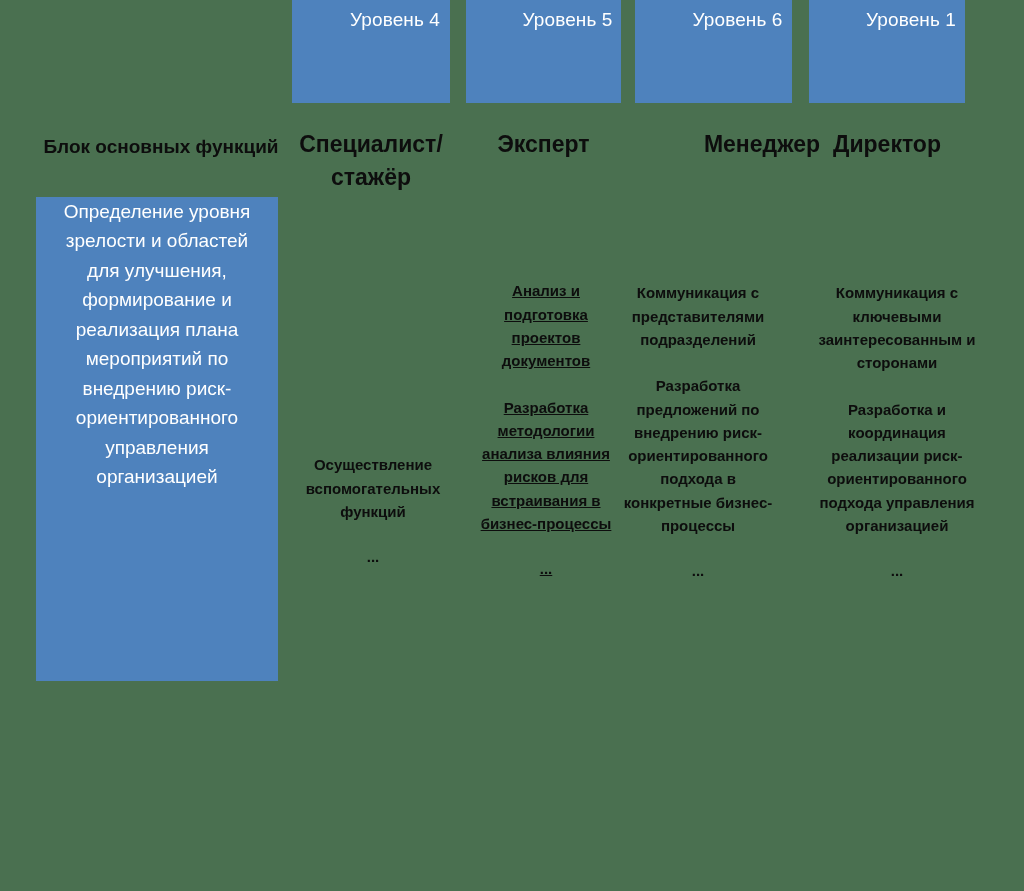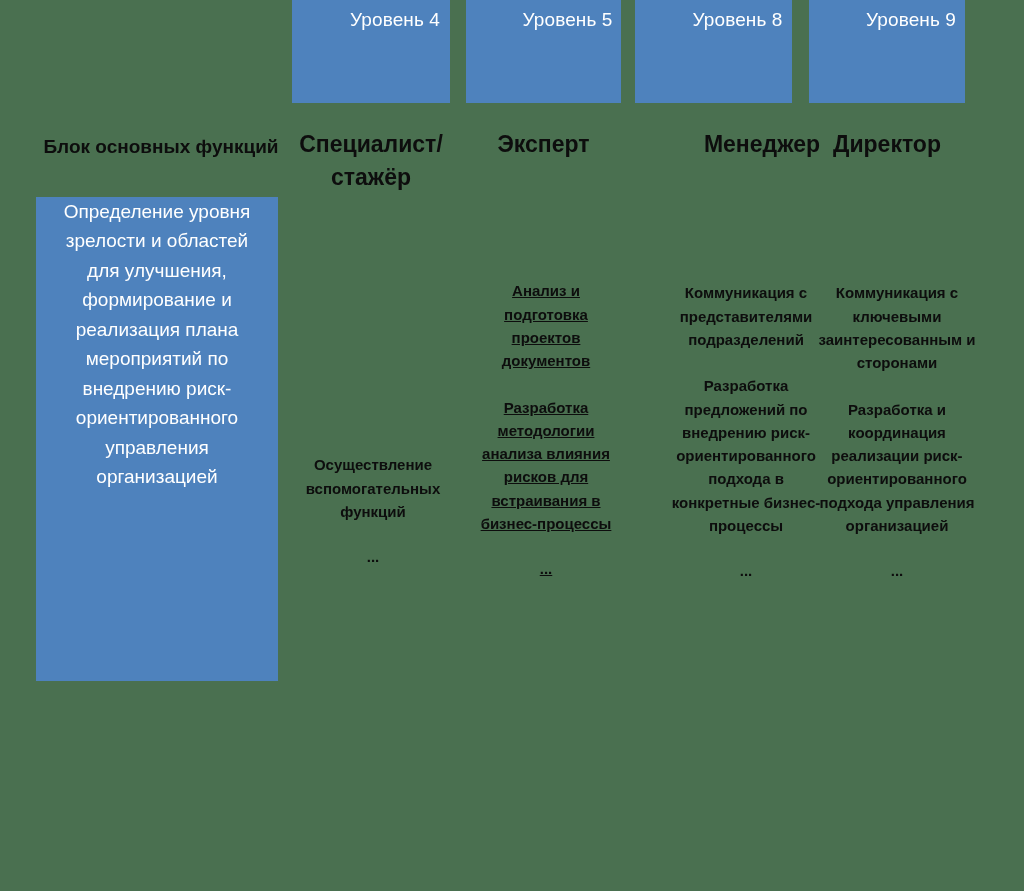--- a/index.html
+++ b/index.html
@@ -103,25 +103,25 @@
 
   <div class="level-box" style="left:292px; top:-12px; width:158px; height:115px;">
     <span class="level-box-inner">Уровень 4</span>
   </div>
 
   <div class="level-box" style="left:466px; top:-12px; width:155px; height:115px;">
     <span class="level-box-inner">Уровень 5</span>
   </div>
 
   <div class="level-box" style="left:635px; top:-12px; width:157px; height:115px;">
-    <span class="level-box-inner">Уровень 8</span>
+    <span class="level-box-inner">Уровень 6</span>
   </div>
 
   <div class="level-box" style="left:809px; top:-12px; width:156px; height:115px;">
-    <span class="level-box-inner">Уровень 9</span>
+    <span class="level-box-inner">Уровень 1</span>
   </div>
 
   <div class="role-label" style="left:292px; top:128px; width:158px;">Специалист/
 стажёр</div>
 
   <div class="role-label" style="left:466px; top:128px; width:155px;">Эксперт</div>
 
   <div class="role-label" style="left:663px; top:128px; width:157px;text-align:right;">Менеджер</div>
 
   <div class="role-label" style="left:809px; top:128px; width:156px;">Директор</div>
@@ -137,21 +137,21 @@
     <span class="ellipsis" style="margin-top:22px;">...</span>
   </div>
 
   <div class="col-cell" style="left:480px; top:256px; width:132px;text-decoration:underline;">
     <span>Анализ и подготовка проектов документов
 
 Разработка методологии анализа влияния рисков для встраивания в бизнес-процессы</span>
     <span class="ellipsis" style="margin-top:22px;">...</span>
   </div>
 
-  <div class="col-cell" style="left:666px; top:258px; width:160px;">
+  <div class="col-cell" style="left:618px; top:258px; width:160px;">
     <span>Коммуникация с представителями подразделений
 
 Разработка предложений по внедрению риск-ориентированного подхода в конкретные бизнес-процессы</span>
     <span class="ellipsis" style="margin-top:22px;">...</span>
   </div>
 
   <div class="col-cell" style="left:808px; top:258px; width:178px;">
     <span>Коммуникация с ключевыми заинтересованным и сторонами
 
 Разработка и координация реализации риск-ориентированного подхода управления организацией</span>

